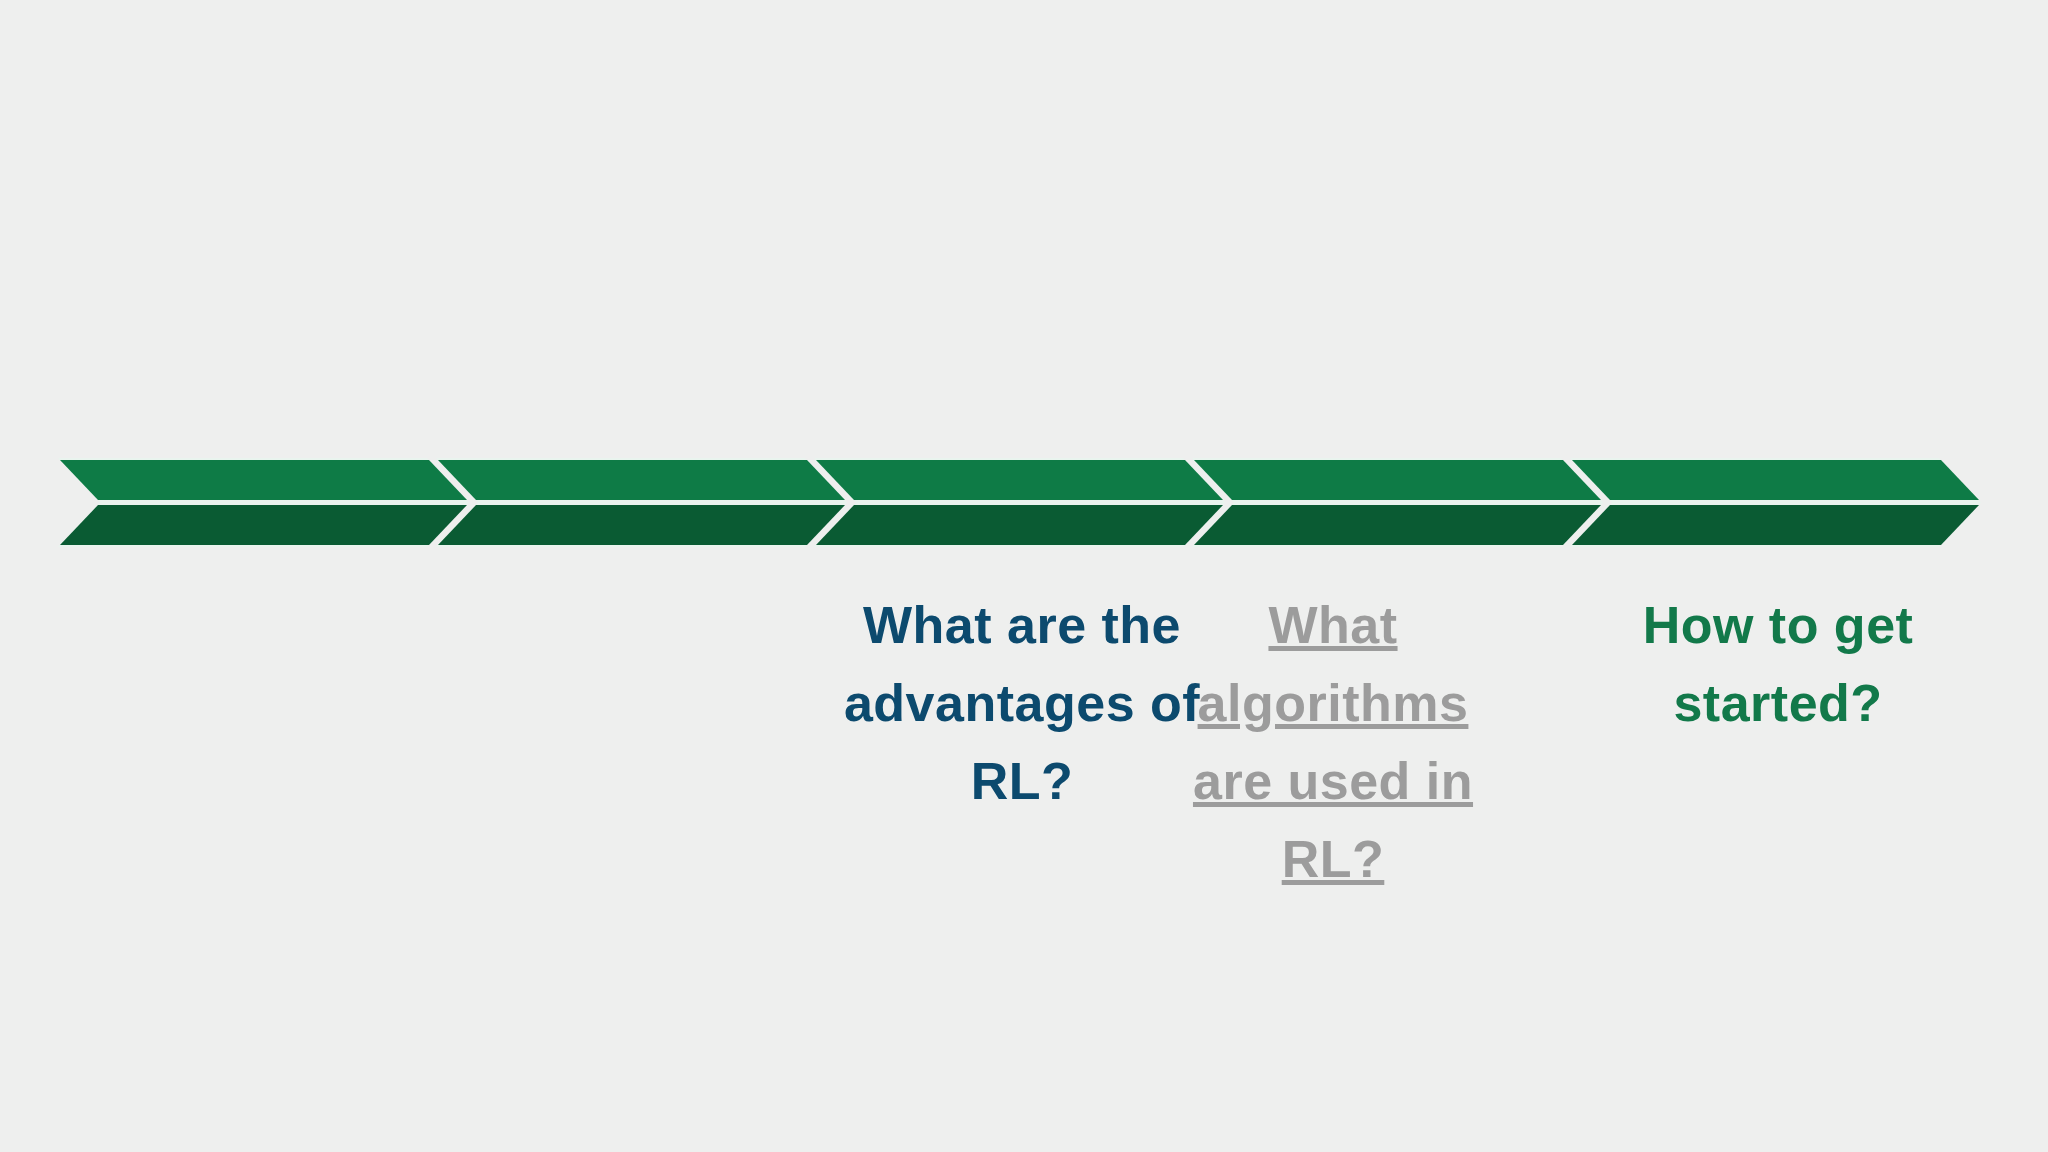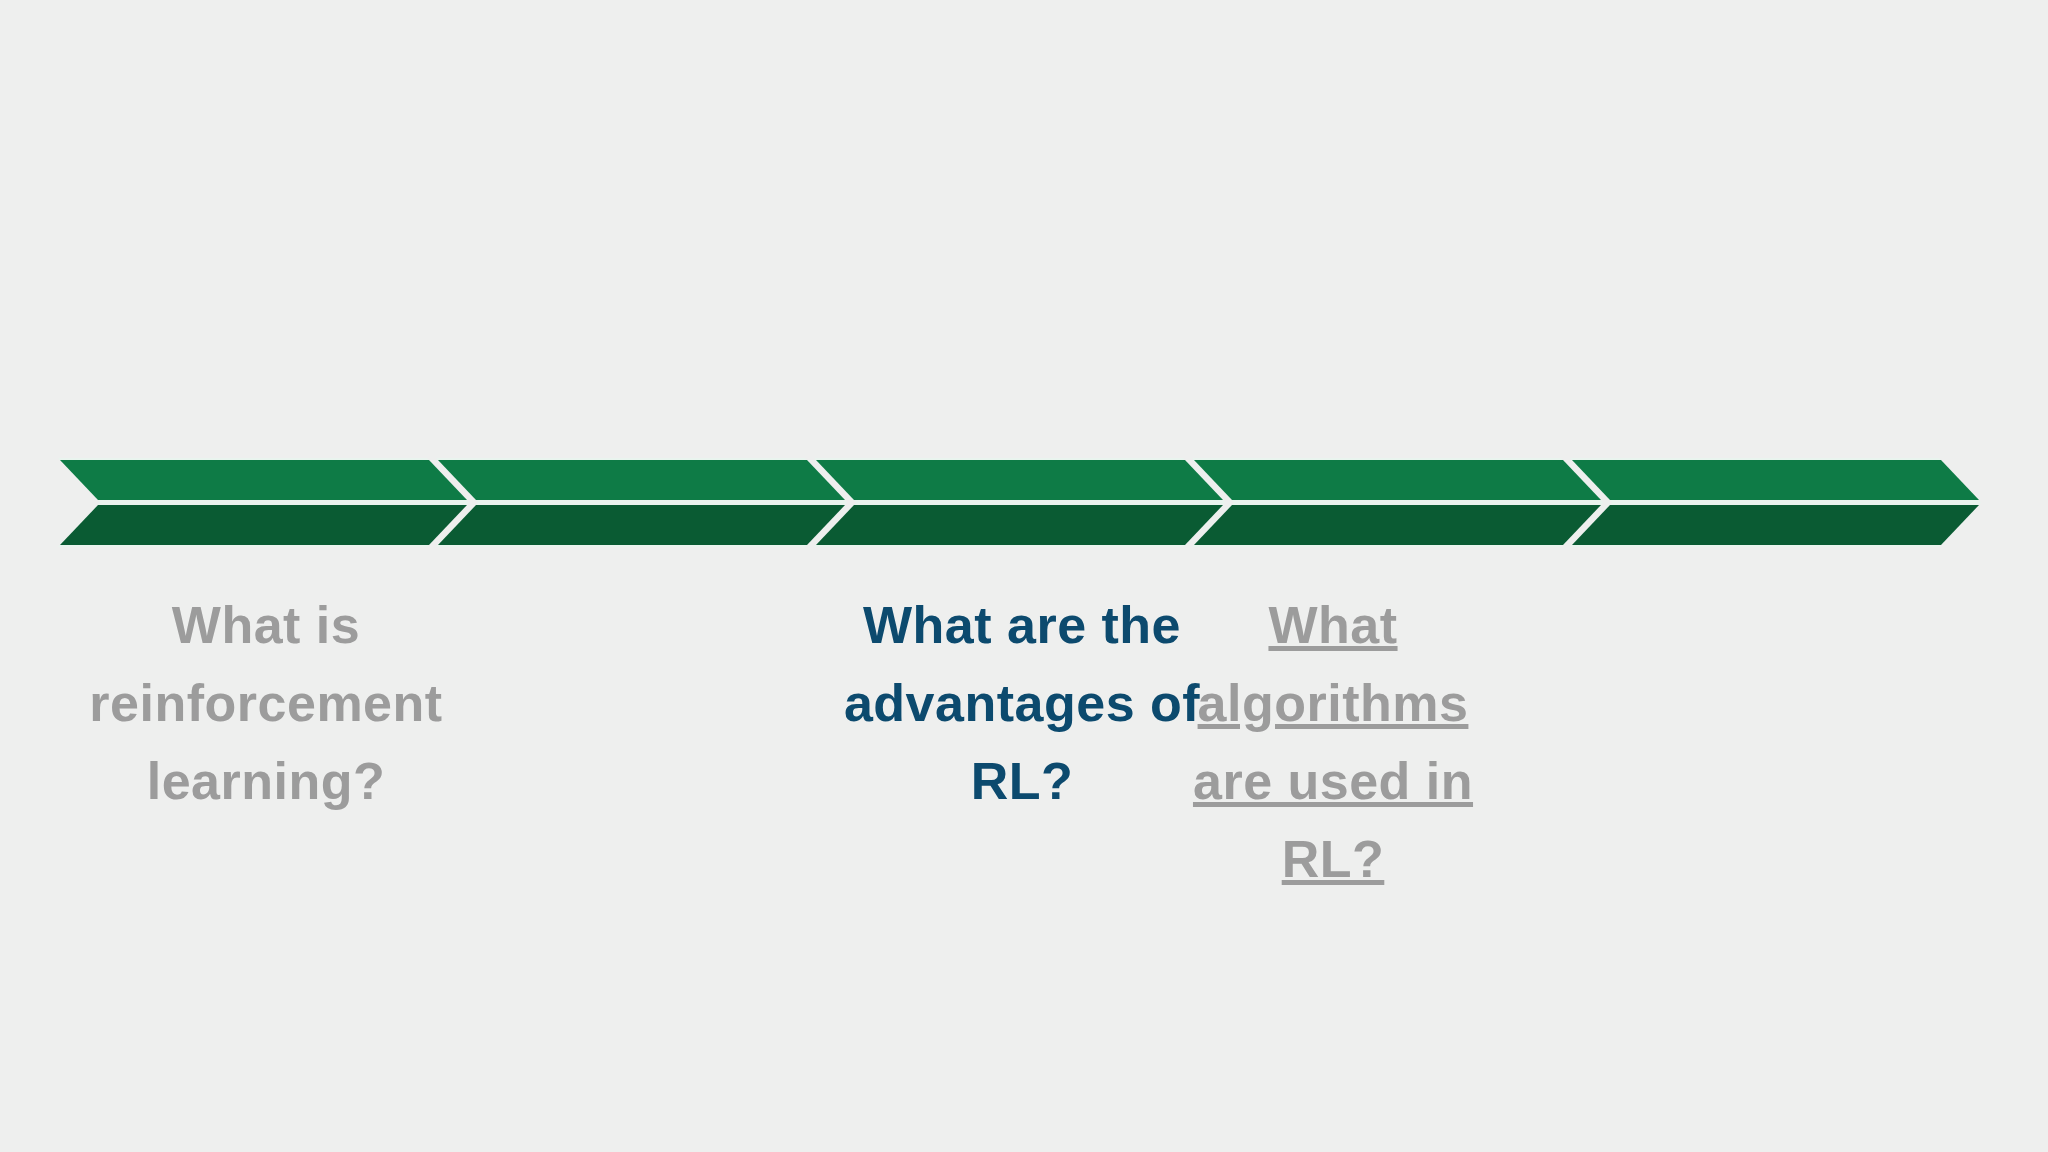--- a/index.html
+++ b/index.html
@@ -67,23 +67,22 @@
         <polygon points="1194,460 1563,460 1601,500 1232,500" fill="#0E7B46"></polygon>
         <polygon points="1232,505 1601,505 1563,545 1194,545" fill="#0A5B33"></polygon>
       </g>
       <g>
         <polygon points="1570,458 1939,458 1981,502.5 1939,547 1570,547 1612,502.5" fill="#E9F4EE"></polygon>
         <polygon points="1572,460 1941,460 1979,500 1610,500" fill="#0E7B46"></polygon>
         <polygon points="1610,505 1979,505 1941,545 1572,545" fill="#0A5B33"></polygon>
       </g>
     </svg>
 
-  <div class="step-label" id="label-1" style="color: rgb(156, 156, 156);">What is
-reinforcement
-learning?</div>
   <div class="step-label" id="label-3" style="color: #0c4a6e;">What are the
 advantages of
 RL?</div>
   <div class="step-label" id="label-4" style="color: rgb(156, 156, 156);">What
 algorithms
 are used in
 RL?</div>
+  <div class="step-label" id="label-5" style="color: rgb(18, 121, 74);">How to get
+started?</div>
 </div>
 
 </body></html>

